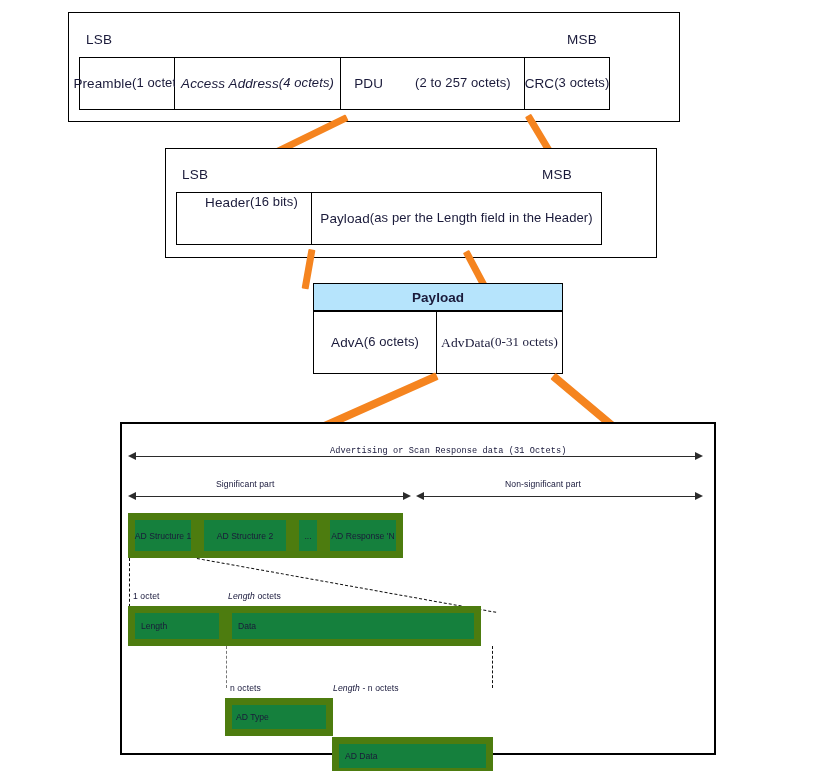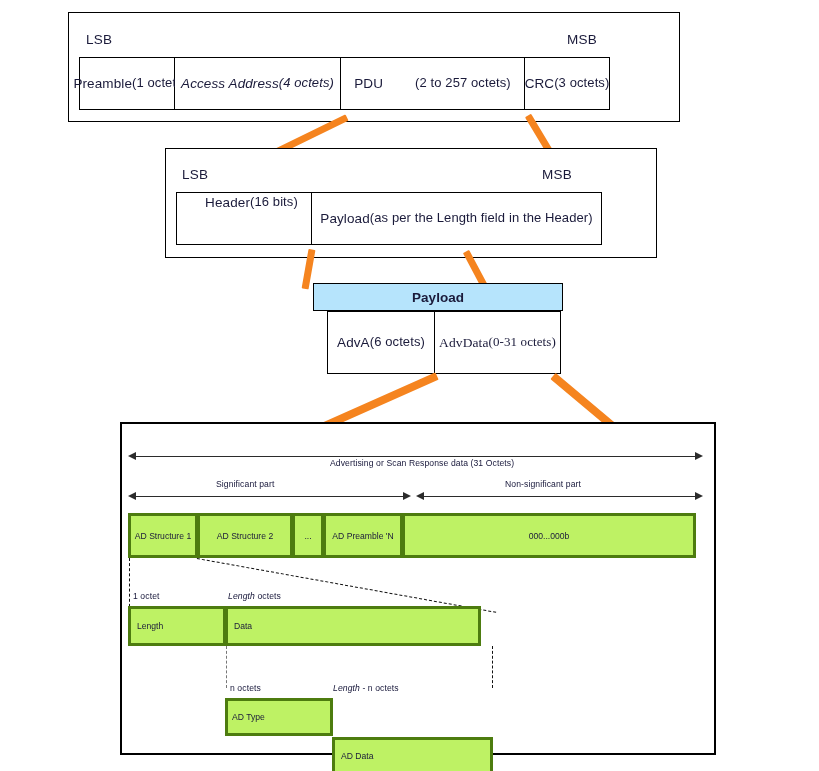--- a/index.html
+++ b/index.html
@@ -85,22 +85,22 @@
     position: absolute;
     width: 0; height: 0;
     border-top: 4px solid transparent;
     border-bottom: 4px solid transparent;
   }
   .ah-left  { border-right: 8px solid #2b2b2b; }
   .ah-right { border-left: 8px solid #2b2b2b; }
 
   .dcell {
     position: absolute;
-    border: 3px solid #4d7c0f;
-    background: #bef264;
+    border: 7px solid #4d7c0f;
+    background: #15803d;
     font-size: 8.6px;
     display: flex;
     align-items: center;
     padding-left: 4px;
     white-space: nowrap;
   }
   .dcell.ctr { justify-content: center; padding-left: 0; }
 
   .dashv {
     position: absolute;
@@ -162,55 +162,54 @@
       <div class="l2">(as per the Length field in the Header)</div>
     </div>
   </div>
 
   <div class="conn" style="left:312px; top:246px; width:40px; height:7px; transform:rotate(100deg);"></div>
   <div class="conn" style="left:466px; top:248px; width:46px; height:7px; transform:rotate(62deg);"></div>
 
   <div class="payload-head" style="position:absolute; left:313px; top:283px; width:250px; height:28px;">Payload</div>
 
   <div class="cellrow" style="left:313px; top:311px; height:63px;">
-    <div class="cell" style="width:108px;margin-left:14px;">
+    <div class="cell" style="width:124px;">
       <div>AdvA</div>
       <div class="l2">(6 octets)</div>
     </div>
     <div class="cell" style="width:126px;font-family:Liberation Serif, serif;">
       <div>AdvData</div>
       <div class="l2">(0-31 octets)</div>
     </div>
   </div>
 
   <div class="conn" style="left:437px; top:372px; width:300px; height:8px; transform:rotate(156deg);"></div>
   <div class="conn" style="left:553px; top:372px; width:190px; height:8px; transform:rotate(40deg);"></div>
 
   <div class="dframe" style="left:120px; top:422px; width:596px; height:333px;"></div>
 
-  <div class="smalltxt" style="left:330px; top:458px;">Advertising or Scan Response data (31 Octets)</div>
+  <div class="smalltxt" style="left:330px; top:446px;font-family:Liberation Mono, monospace;">Advertising or Scan Response data (31 Octets)</div>
   <div class="arrowline" style="left:136px; top:456px; width:559px;"></div>
   <div class="arrowhead ah-left" style="left:128px; top:452px;"></div>
   <div class="arrowhead ah-right" style="left:695px; top:452px;"></div>
 
   <div class="smalltxt" style="left:216px; top:479px;">Significant part</div>
   <div class="arrowline" style="left:136px; top:496px; width:267px;"></div>
   <div class="arrowhead ah-left" style="left:128px; top:492px;"></div>
   <div class="arrowhead ah-right" style="left:403px; top:492px;"></div>
 
   <div class="smalltxt" style="left:505px; top:479px;">Non-significant part</div>
   <div class="arrowline" style="left:424px; top:496px; width:271px;"></div>
   <div class="arrowhead ah-left" style="left:416px; top:492px;"></div>
   <div class="arrowhead ah-right" style="left:695px; top:492px;"></div>
 
   <div class="dcell ctr" style="left:128px; top:513px; width:70px; height:45px;">AD Structure 1</div>
   <div class="dcell ctr" style="left:197px; top:513px; width:96px; height:45px;">AD Structure 2</div>
   <div class="dcell ctr" style="left:292px; top:513px; width:32px; height:45px;">...</div>
-  <div class="dcell ctr" style="left:323px; top:513px; width:80px; height:45px;">AD Preamble 'N</div>
-  <div class="dcell ctr" style="left:402px; top:513px; width:294px; height:45px;">000...000b</div>
+  <div class="dcell ctr" style="left:323px; top:513px; width:80px; height:45px;">AD Response 'N</div>
 
   <div class="dashv" style="left:129px; top:558px; height:54px;"></div>
   <div class="dashdiag" style="left:197px; top:558px; width:304px; transform:rotate(10.2deg);"></div>
 
   <div class="smalltxt" style="left:133px; top:591px;">
     <span>1 octet</span>
   </div>
   <div class="smalltxt" style="left:228px; top:591px;">
     <span class="ital">Length</span><span> octets</span>
   </div>

